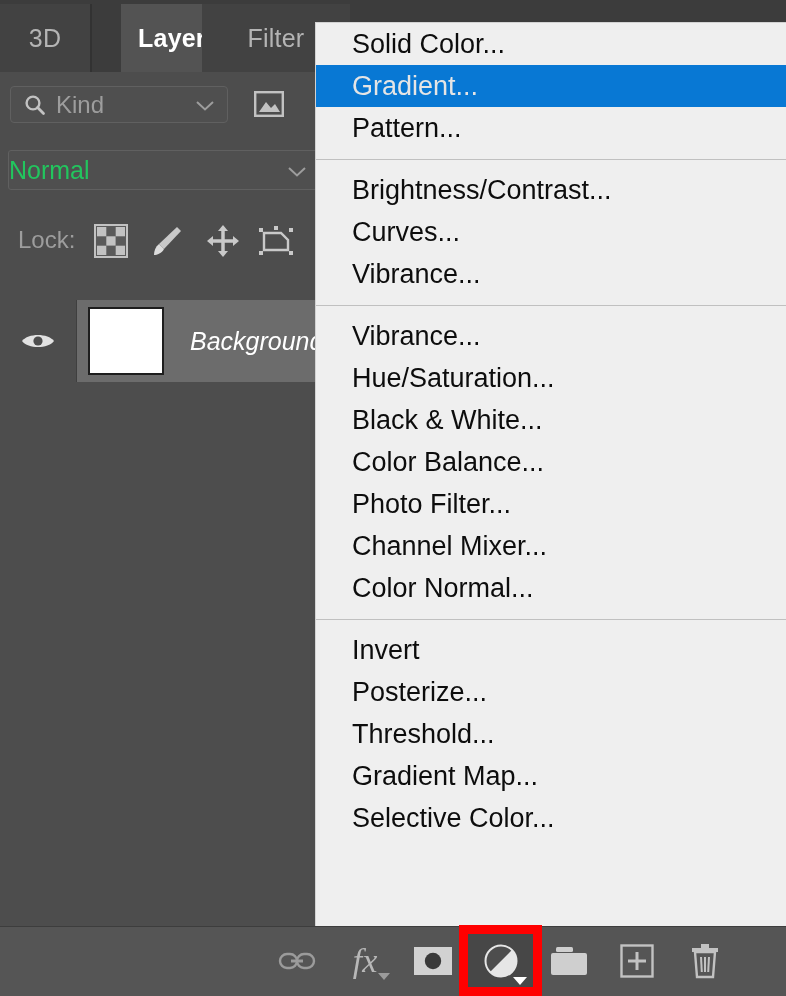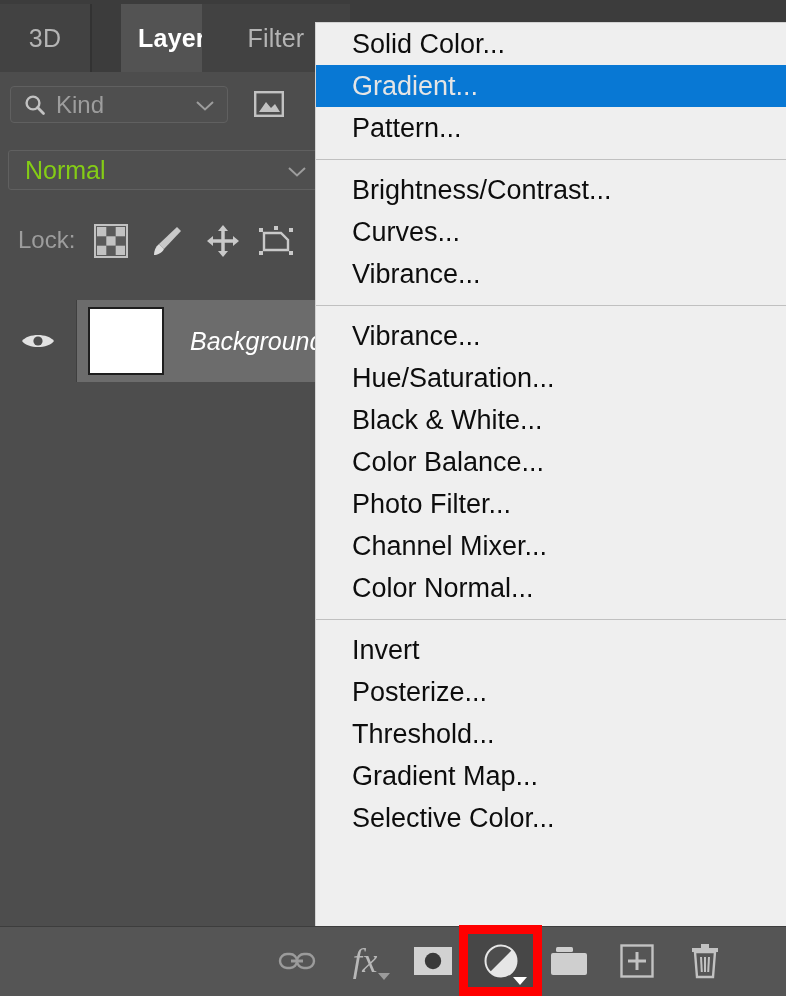--- a/index.html
+++ b/index.html
@@ -103,23 +103,22 @@
     left: 8px; top: 14px;
     width: 310px; height: 40px;
     box-sizing: border-box;
     border: 1px solid #606060;
     border-radius: 3px;
     background: #4f4f4f;
     display: flex;
     align-items: center;
   }
   #blend-label {
-    margin-left: 16px;
     font-size: 25px;
-    color: #84cc16;
+    color: #22c55e;
   }
   #blend-caret { position: absolute; right: 10px; top: 15px; }
 
   
   #lock-row {
     position: absolute;
     left: 0; top: 204px;
     width: 786px; height: 76px;
     background: #4d4d4d;
     border-bottom: 1px solid #3a3a3a;

